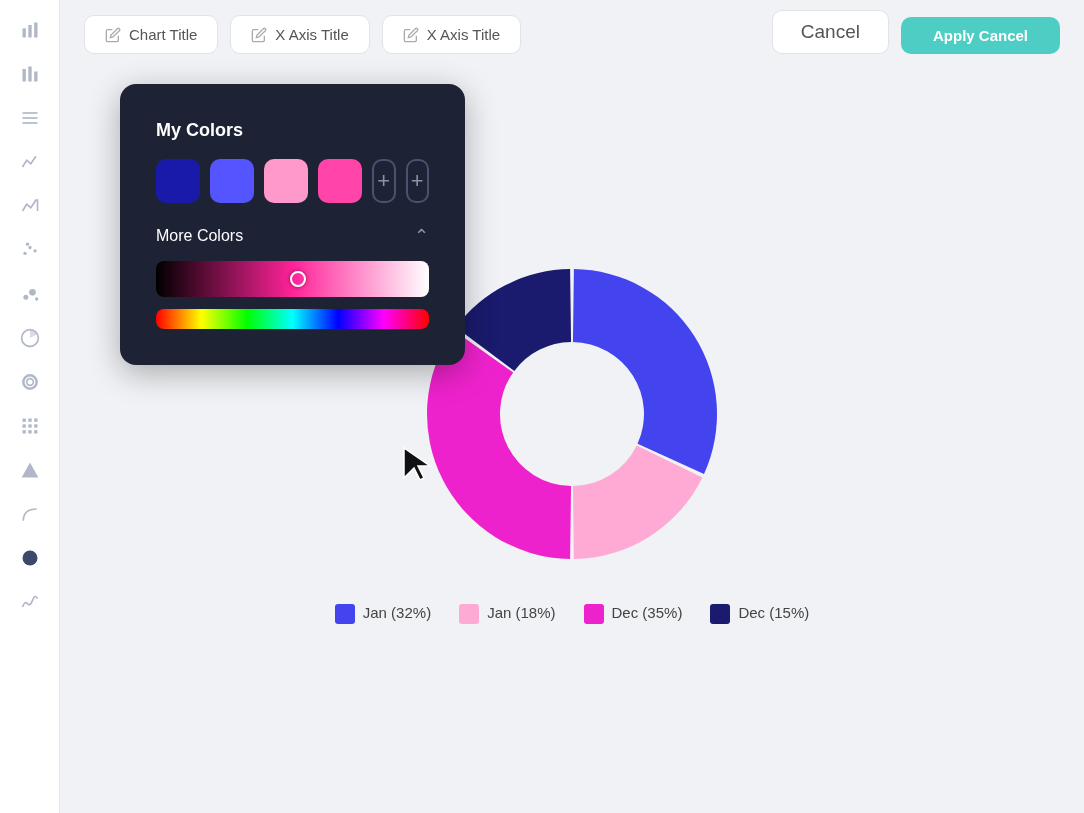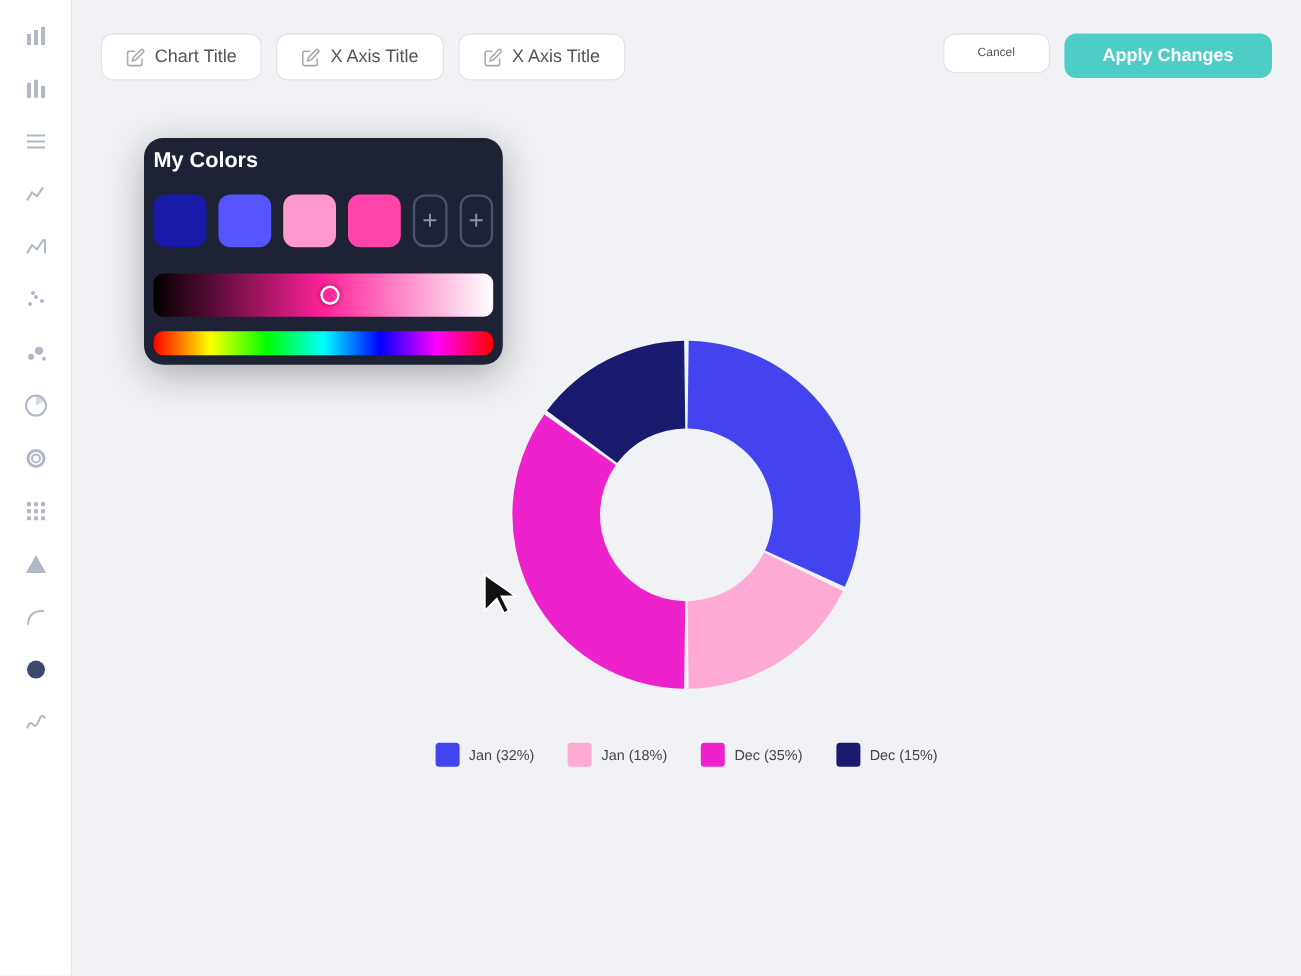--- a/index.html
+++ b/index.html
@@ -43,23 +43,23 @@
     .main {
       flex: 1;
       display: flex;
       flex-direction: column;
       background: #f0f2f5;
     }
 
     
     .toolbar {
       display: flex;
-      align-items: flex-start;
+      align-items: flex-end;
       gap: 12px;
-      padding: 28px 24px;
+      padding: 10px 24px;
       background: #f0f2f5;
     }
     .toolbar-btn {
       display: flex;
       align-items: center;
       gap: 8px;
       padding: 10px 20px;
       background: #fff;
       border: 1.5px solid #e0e3e8;
       border-radius: 10px;
@@ -68,21 +68,21 @@
       cursor: pointer;
       font-weight: 400;
     }
     .toolbar-btn svg { width: 16px; height: 16px; color: #aaa; }
     .toolbar-spacer { flex: 1; }
     .btn-cancel {
       padding: 10px 28px;
       background: #fff;
       border: 1.5px solid #e0e3e8;
       border-radius: 10px;
-      font-size: 10px;
+      font-size: 19px;
       color: #555;
       cursor: pointer;
     }
     .btn-apply {
       padding: 10px 32px;
       background: #4ecdc4;
       border: none;
       border-radius: 10px;
       font-size: 15px;
       color: #fff;
@@ -99,24 +99,24 @@
       justify-content: center;
       position: relative;
       padding: 20px;
     }
 
     
     .color-picker-popup {
       position: absolute;
       top: 20px;
       left: 60px;
-      width: 299px;
+      width: 345px;
       background: #1e2235;
       border-radius: 16px;
-      padding: 8px;
+      padding: 36px;
       z-index: 100;
       box-shadow: 0 8px 32px rgba(0,0,0,0.3);
     }
     .picker-title {
       color: #fff;
       font-size: 18px;
       font-weight: 600;
       margin-bottom: 18px;
     }
     .color-swatches {
@@ -201,23 +201,22 @@
       align-items: center;
     }
     .legend {
       display: flex;
       gap: 28px;
       margin-top: 10px;
       align-items: center;
     }
     .legend-item {
       display: flex;
-      align-items: center;
       gap: 8px;
-      font-size: 12px;
+      font-size: 15px;
       color: #444;
     }
     .legend-dot {
       width: 20px;
       height: 20px;
       border-radius: 3px;
       flex-shrink: 0;
     }
 
     
@@ -347,36 +346,40 @@
     </button>
     <button class="toolbar-btn">
       <svg viewBox="0 0 24 24" fill="none" stroke="currentColor" stroke-width="2">
           <path d="M11 4H4a2 2 0 0 0-2 2v14a2 2 0 0 0 2 2h14a2 2 0 0 0 2-2v-7"></path>
           <path d="M18.5 2.5a2.121 2.121 0 0 1 3 3L12 15l-4 1 1-4 9.5-9.5z"></path>
         </svg>
       <span>X Axis Title</span>
     </button>
     <div class="toolbar-spacer"></div>
     <button class="btn-cancel">Cancel</button>
-    <button class="btn-apply">Apply Changes</button>
+    <button class="btn-apply">Apply Cancel</button>
   </div>
 
   <div class="chart-area">
 
     <div class="color-picker-popup">
       <div class="picker-title">My Colors</div>
       <div class="color-swatches">
         <div class="swatch" style="background:#1a1aaa;"></div>
         <div class="swatch" style="background:#5555ff;"></div>
         <div class="swatch" style="background:#ff99cc;"></div>
         <div class="swatch" style="background:#ff44aa;"></div>
         <div class="swatch-add">+</div>
         <div class="swatch-add">+</div>
       </div>
 
+      <div class="more-colors-header">
+        <span class="more-colors-label">More Colors</span>
+        <button class="chevron-btn">⌃</button>
+      </div>
 
       <div class="gradient-bar" style="background: linear-gradient(to right, #000000, #ff2299, #ffffff);">
         <div class="gradient-circle"></div>
       </div>
 
       <div class="hue-bar"></div>
     </div>
 
     <div class="donut-container">
 

